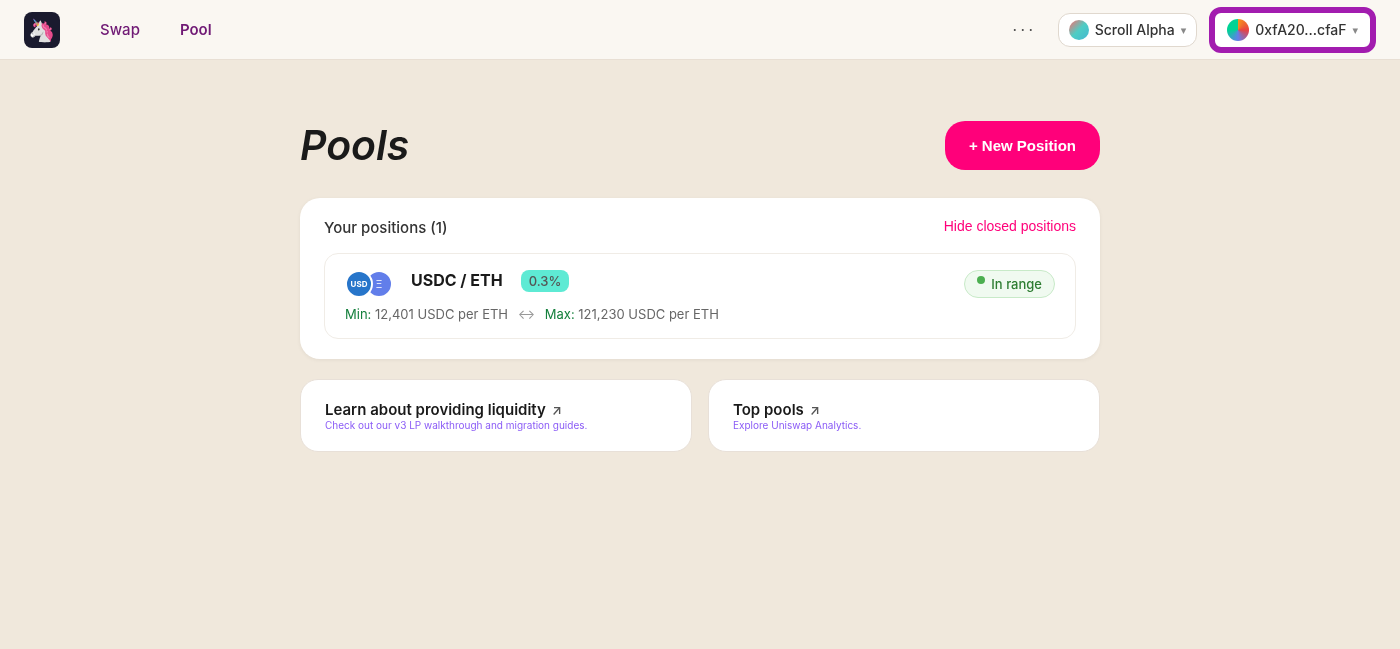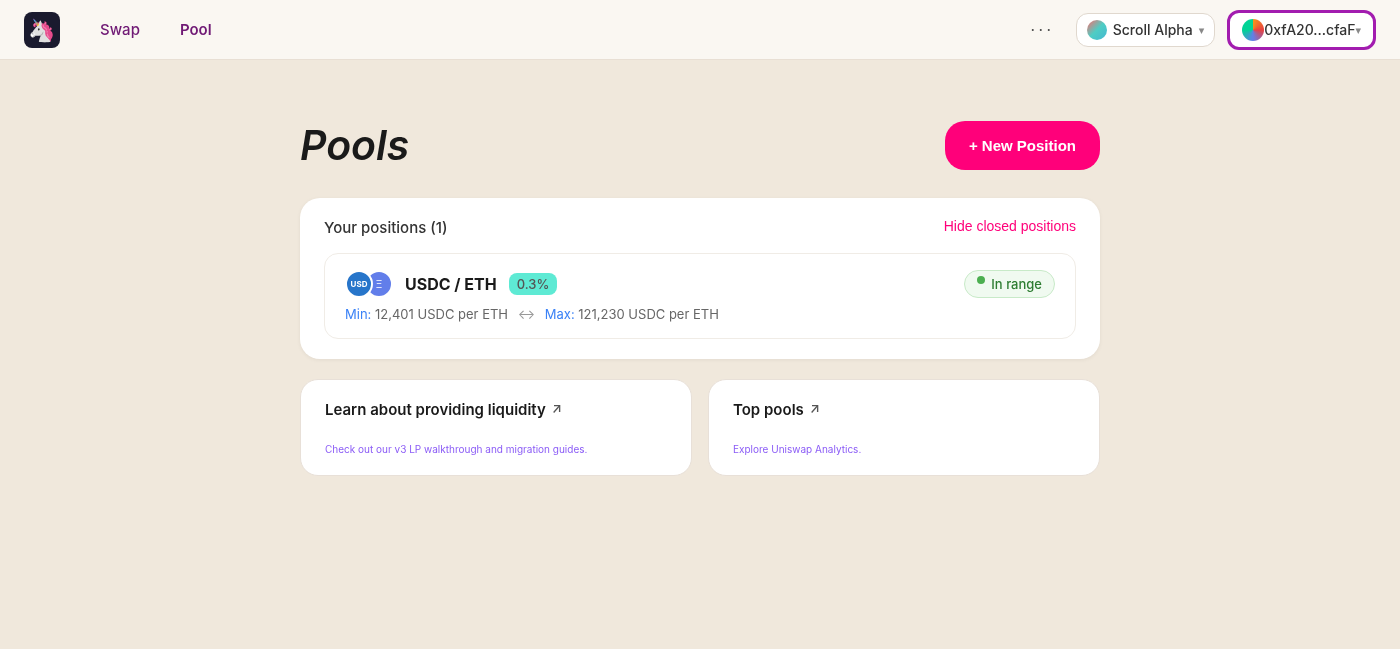--- a/index.html
+++ b/index.html
@@ -87,23 +87,23 @@
       cursor: pointer;
       background: white;
       font-size: 14px;
       font-weight: 500;
       color: #333;
     }
 
     .wallet-selector {
       display: flex;
       align-items: center;
-      gap: 0;
+      gap: 6px;
       padding: 6px 12px;
-      border: 3px solid #a21caf;
+      border: 6px solid #a21caf;
       border-radius: 12px;
       cursor: pointer;
       background: white;
       font-size: 14px;
       font-weight: 500;
       color: #333;
     }
 
     .chevron-icon {
       font-size: 11px;
@@ -183,22 +183,22 @@
 
     .position-top {
       display: flex;
       align-items: center;
       justify-content: space-between;
       margin-bottom: 8px;
     }
 
     .position-pair {
       display: flex;
-      align-items: center;
-      gap: 12px;
+      align-items: flex-start;
+      gap: 18px;
     }
 
     .token-icons {
       display: flex;
       align-items: center;
     }
 
     .token-icon-usdc {
       width: 28px;
       height: 28px;
@@ -262,21 +262,21 @@
       border-radius: 50%;
       background: #4caf50;
     }
 
     .position-range {
       font-size: 13px;
       color: #666;
     }
 
     .range-label {
-      color: #3b82f6;
+      color: #15803d;
     }
 
     .range-arrow {
       margin: 0 6px;
       color: #999;
     }
 
     
     .info-cards {
       display: grid;
@@ -289,22 +289,23 @@
       border: 1px solid #e8e0d8;
       border-radius: 18px;
       padding: 20px 24px;
       cursor: pointer;
     }
 
     .info-card-title {
       font-size: 15px;
       font-weight: 600;
       color: #1a1a1a;
-      margin-bottom: 24px;
-      display: flex;
+      margin-bottom: 0;
+      display: flex;
+      align-items: center;
       gap: 6px;
     }
 
     .external-link-icon {
       font-size: 13px;
       color: #555;
     }
 
     .info-card-desc {
       font-size: 10px;

